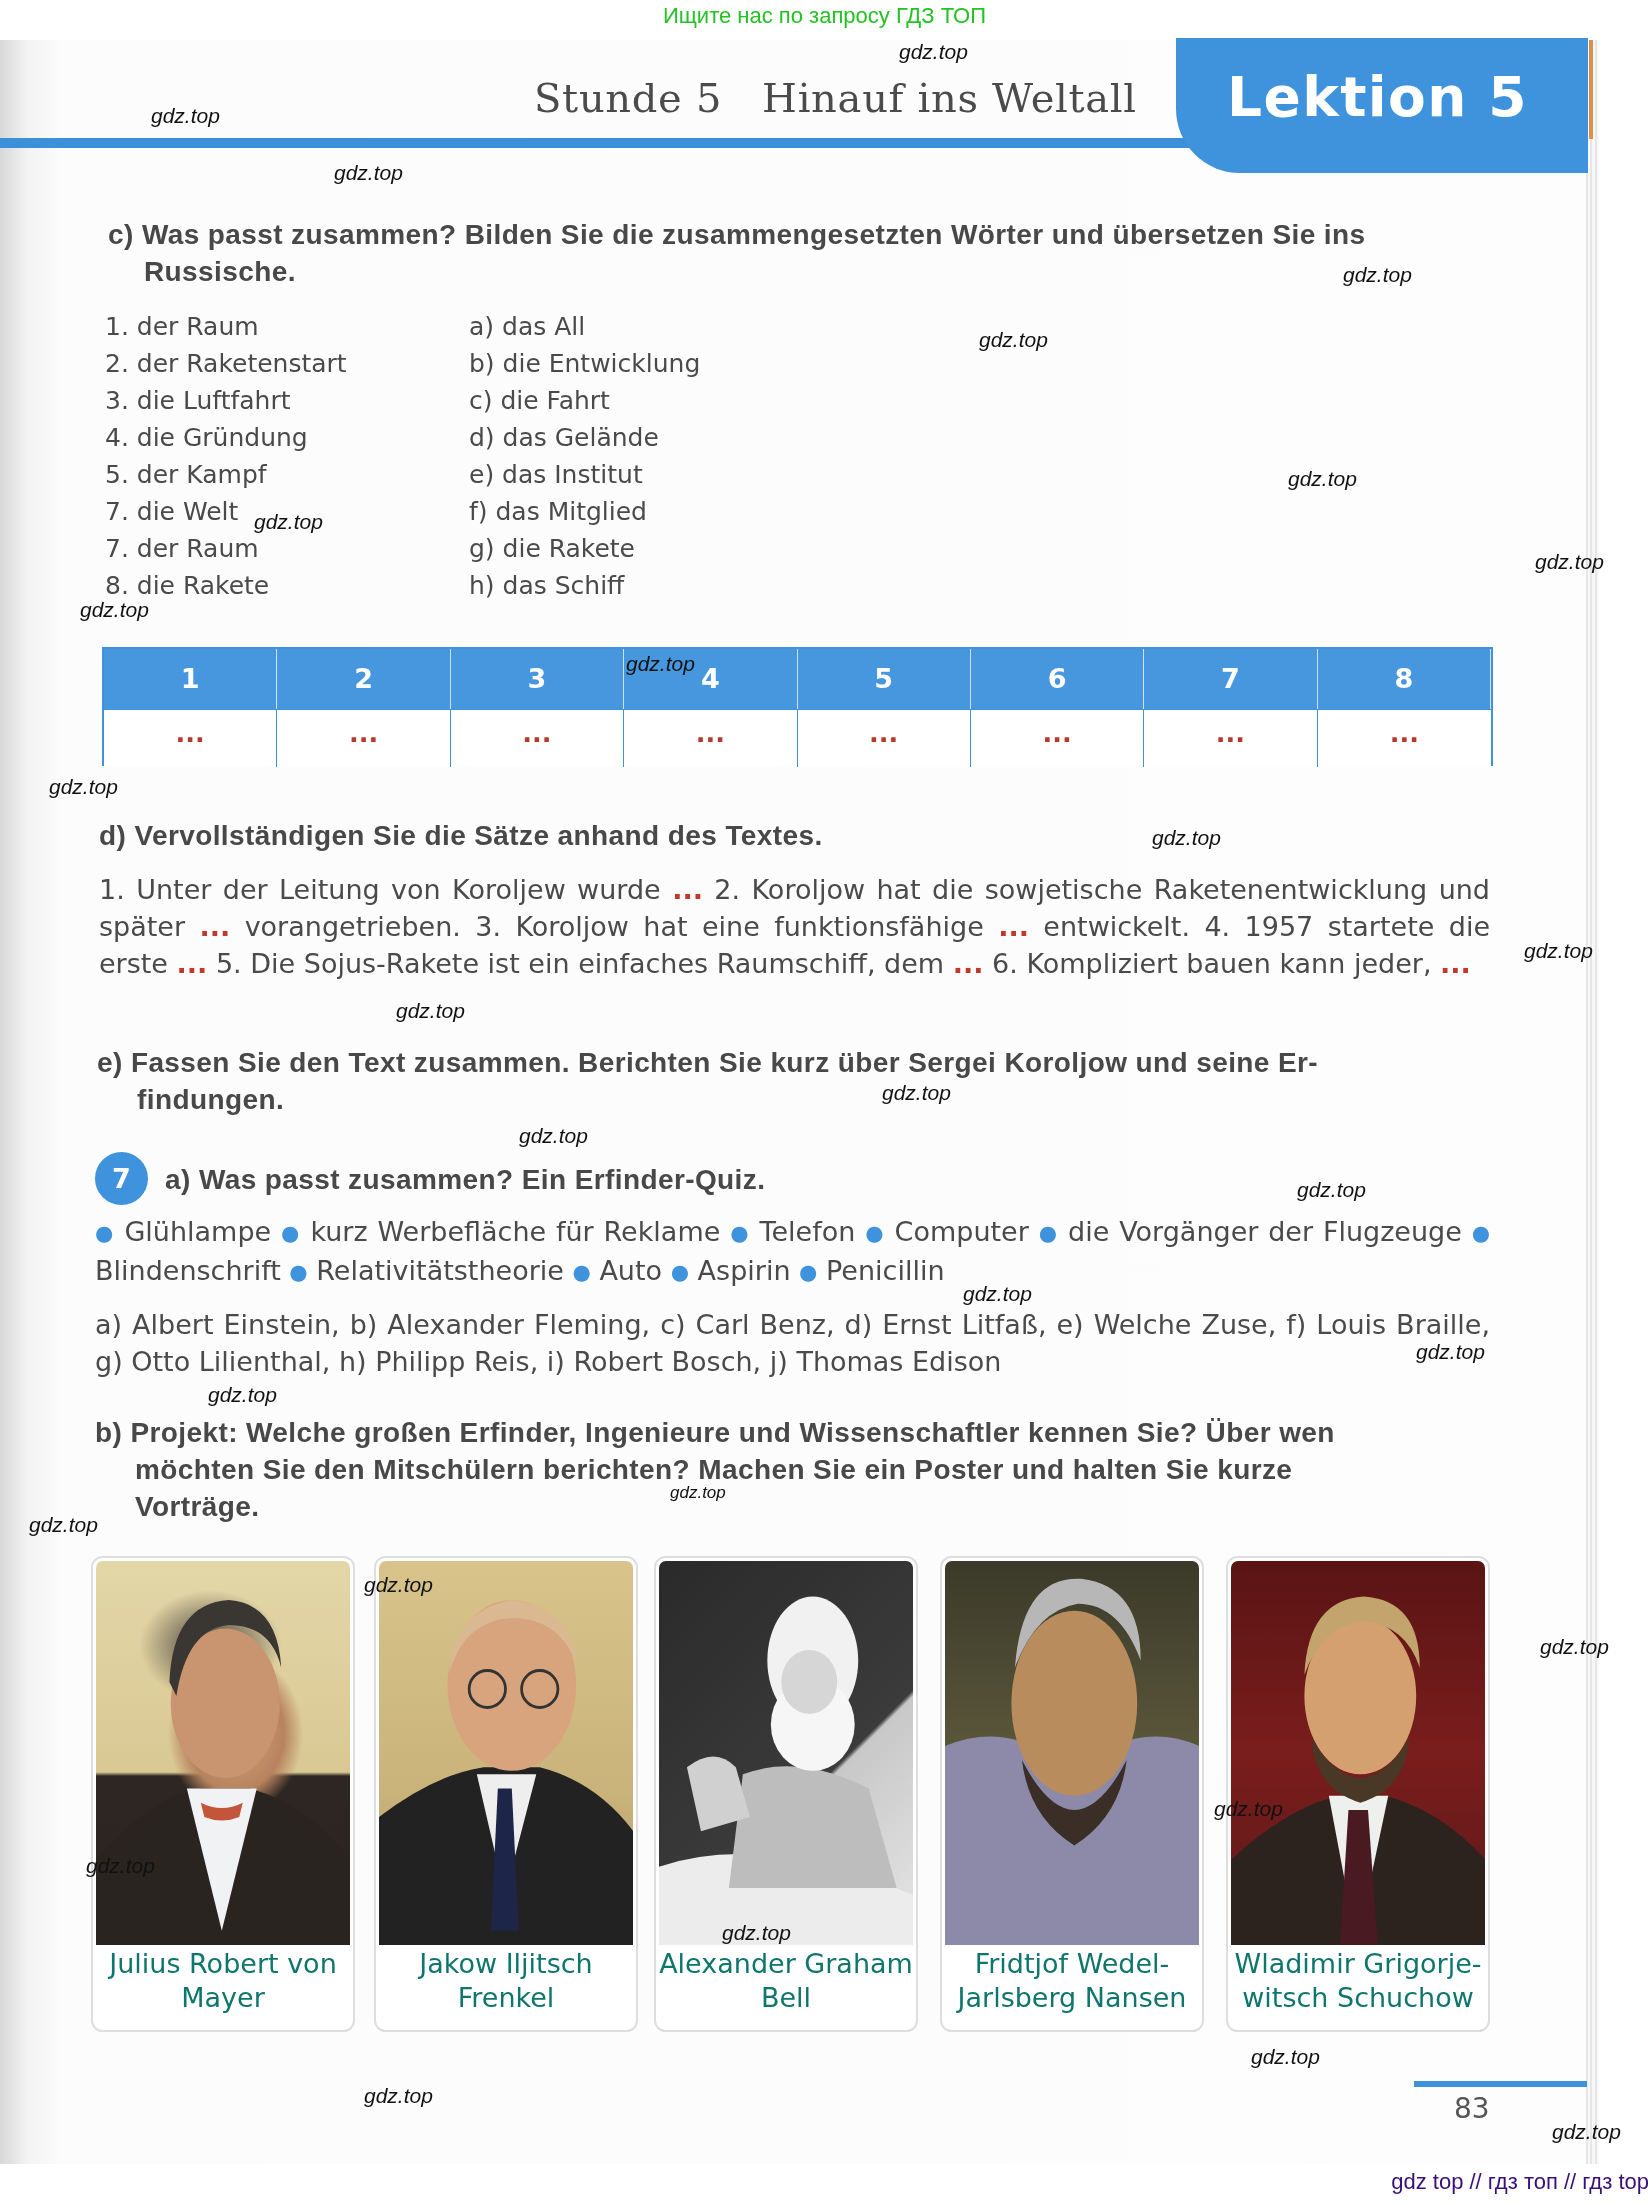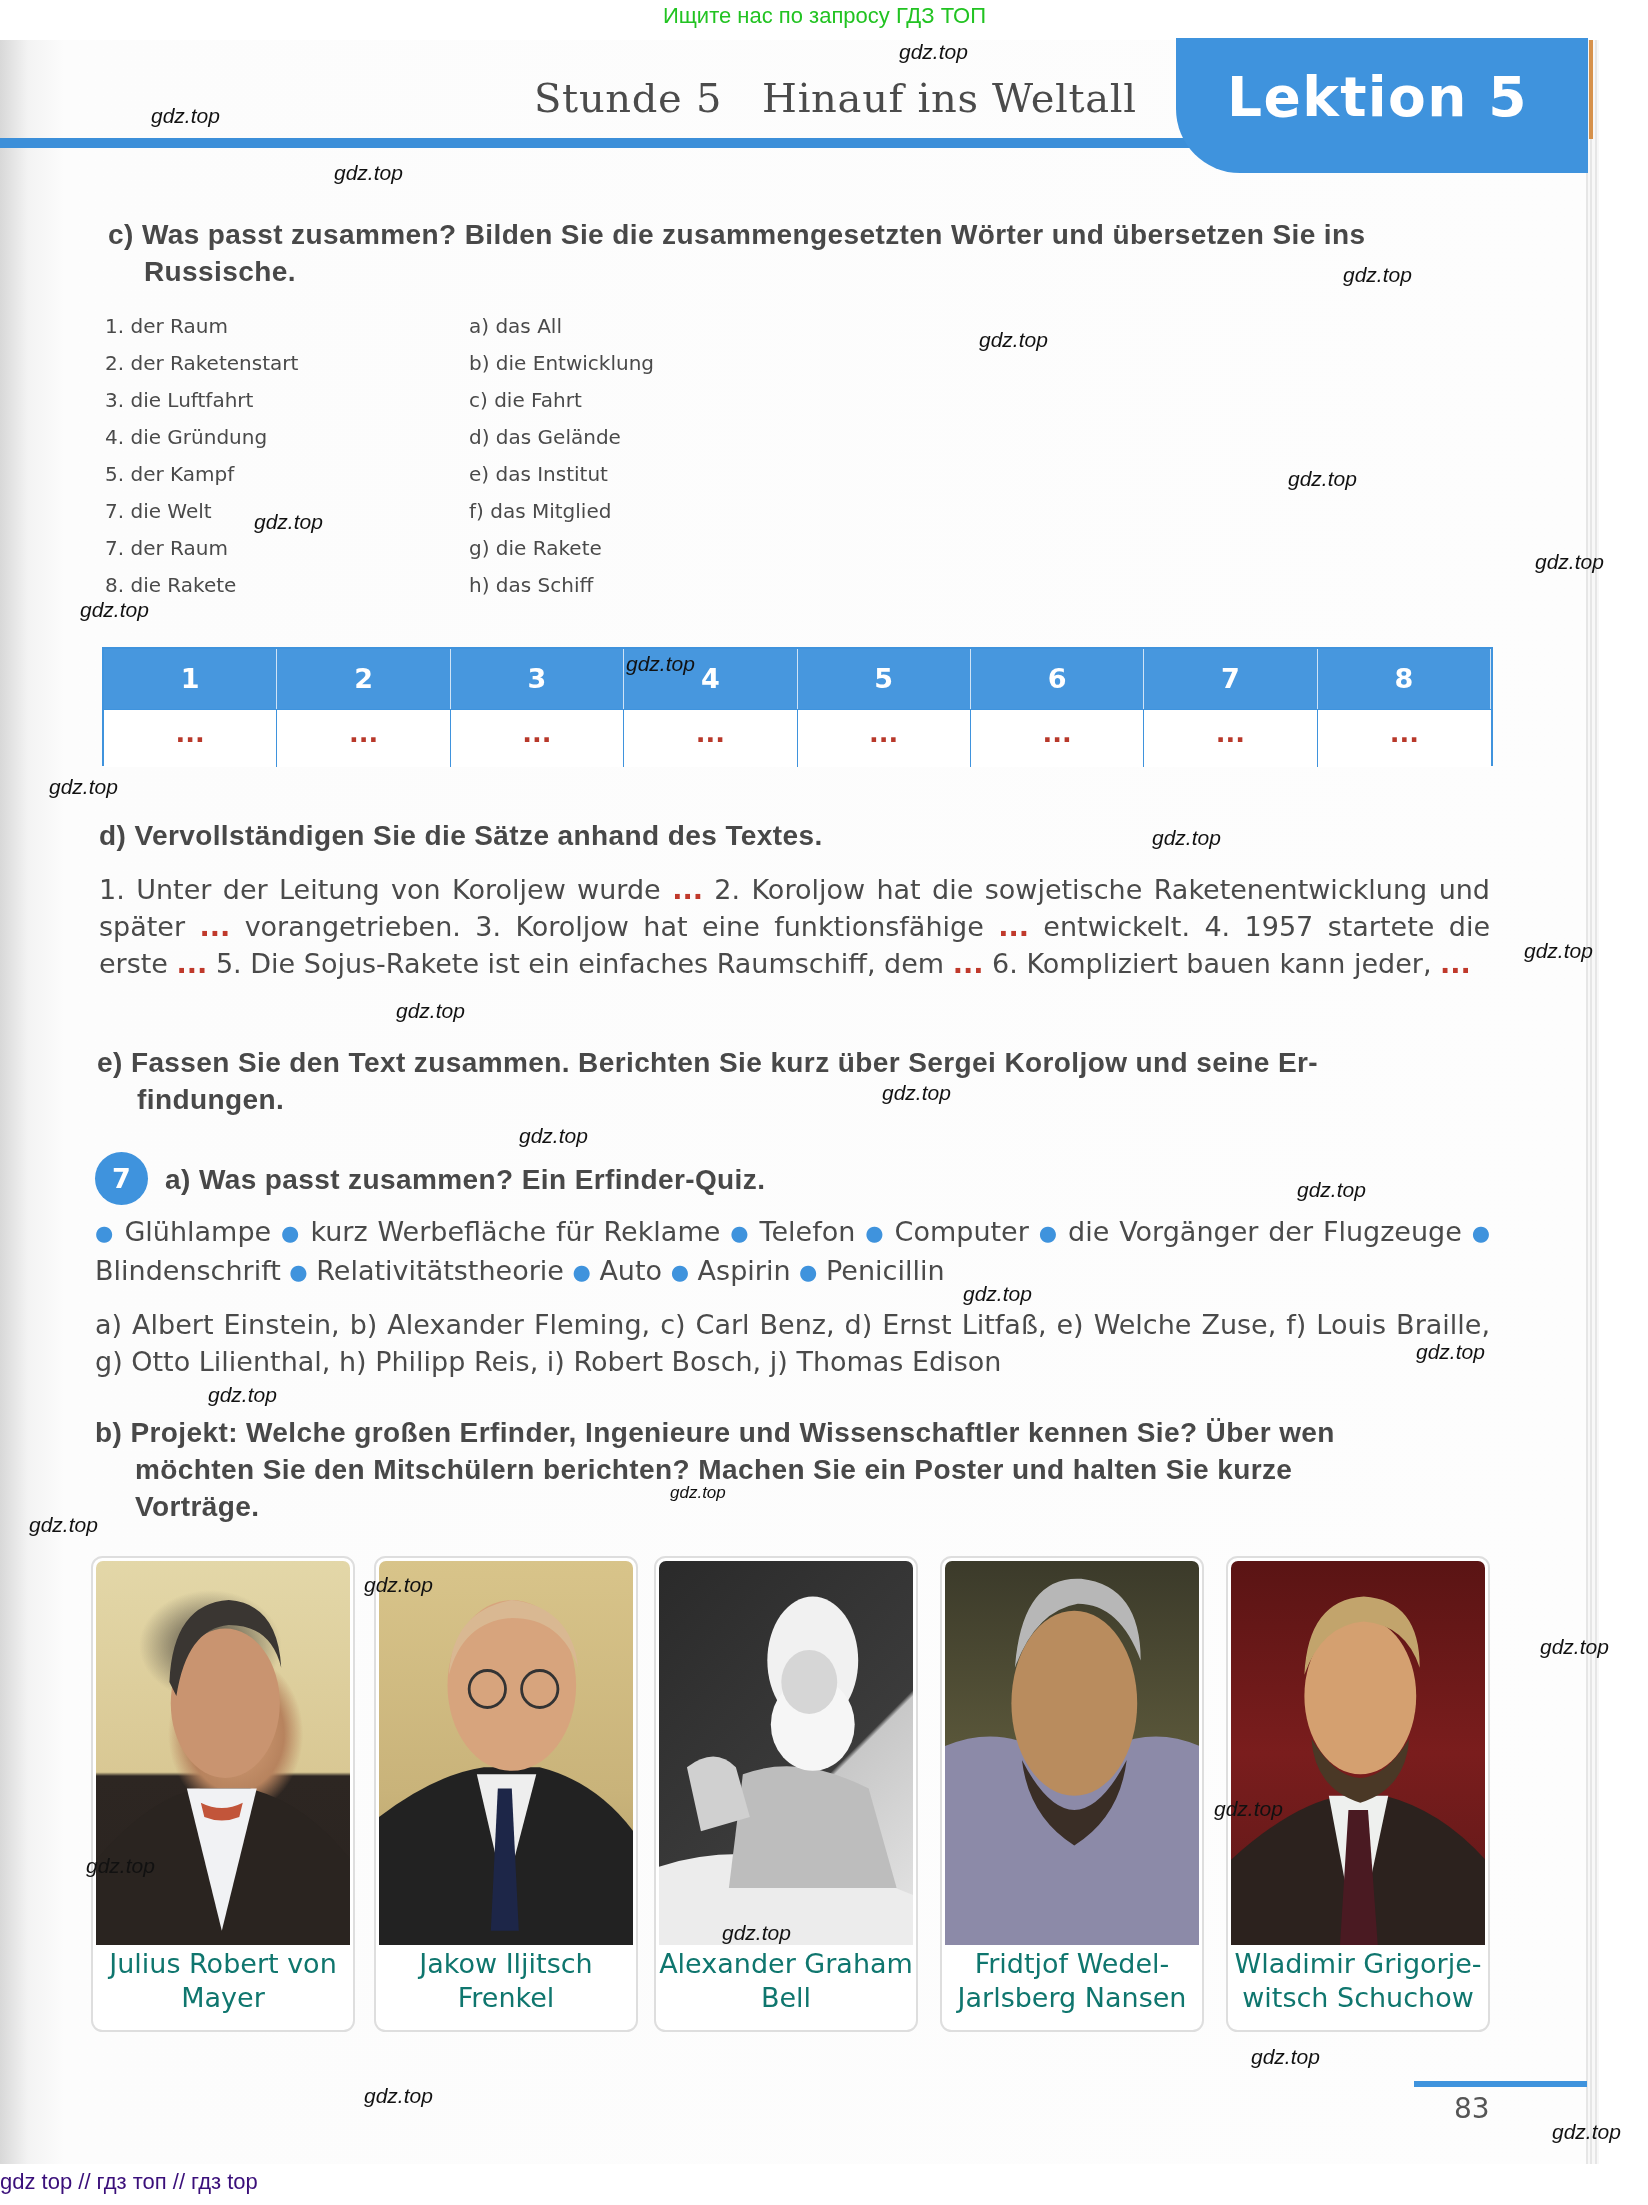--- a/index.html
+++ b/index.html
@@ -44,21 +44,21 @@
     font-weight: bold; font-size: 55px; color: #fff; letter-spacing: 1.4px;
   }
   .task-head {
     position: absolute; font-family: "Liberation Sans", sans-serif; font-weight: bold;
     font-size: 28px; color: #484848; line-height: 37px; letter-spacing: 0.4px;
   }
   .plain {
     position: absolute; font-family: "DejaVu Sans", sans-serif; font-size: 27px; color: #4a4a4a;
     line-height: 37px;
   }
-  .list-col { position: absolute; font-family: "DejaVu Sans", sans-serif; font-size: 20px; color: #4a4a4a; }
+  .list-col { position: absolute; font-family: "DejaVu Sans", sans-serif; font-size: 25px; color: #4a4a4a; }
   .list-col div { height: 37px; line-height: 37px; white-space: nowrap; }
   .grid {
     position: absolute; left: 102px; top: 647px; width: 1391px; height: 119px;
     border: 2.1px solid #3f93dd; display: grid; grid-template-columns: repeat(8, 1fr);
     grid-template-rows: 60px 58px; box-sizing: border-box;
   }
   .grid .hd {
     background: #4797de; color: #fff; font-weight: bold; font-size: 27px; text-align: center;
     line-height: 60px; border-right: 1.4px solid #cfe3f6;
   }
@@ -82,21 +82,21 @@
   .card .portrait {
     position: absolute; left: 2.8px; top: 2.8px; right: 2.8px; height: 384px; border-radius: 7px 7px 0 0; overflow: hidden;
   }
   .card .caption {
     position: absolute; left: 0; right: 0; top: 389px; text-align: center;
     font-family: "DejaVu Sans", sans-serif; font-size: 27px; color: #0f766e; line-height: 34px;
   }
   .page-num-line { position: absolute; left: 1414px; top: 2081px; width: 173px; height: 5.7px; background: #3f93dd; }
   .page-num { position: absolute; left: 1454px; top: 2092px; font-size: 28px; color: #555; }
   .footer {
-    position: absolute; left: 0; width: 1649px; top: 2169px; text-align: left;
+    position: absolute; left: 0; width: 1649px; top: 2169px; text-align: right;
     font-family: "Liberation Sans", sans-serif; font-size: 22px; color: #3a0f7a;
   }
 </style>
 </head>
 <body>
 
 <div class="top-banner">Ищите нас по запросу ГДЗ ТОП</div>
 
 <div class="page"></div>
 <div class="page-edge"></div>

